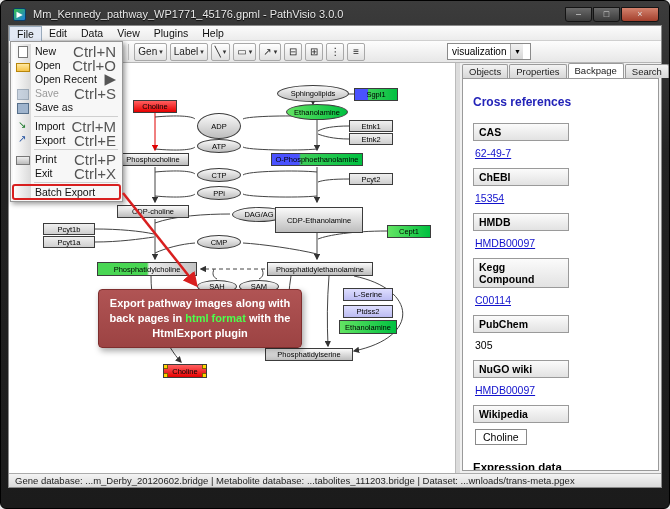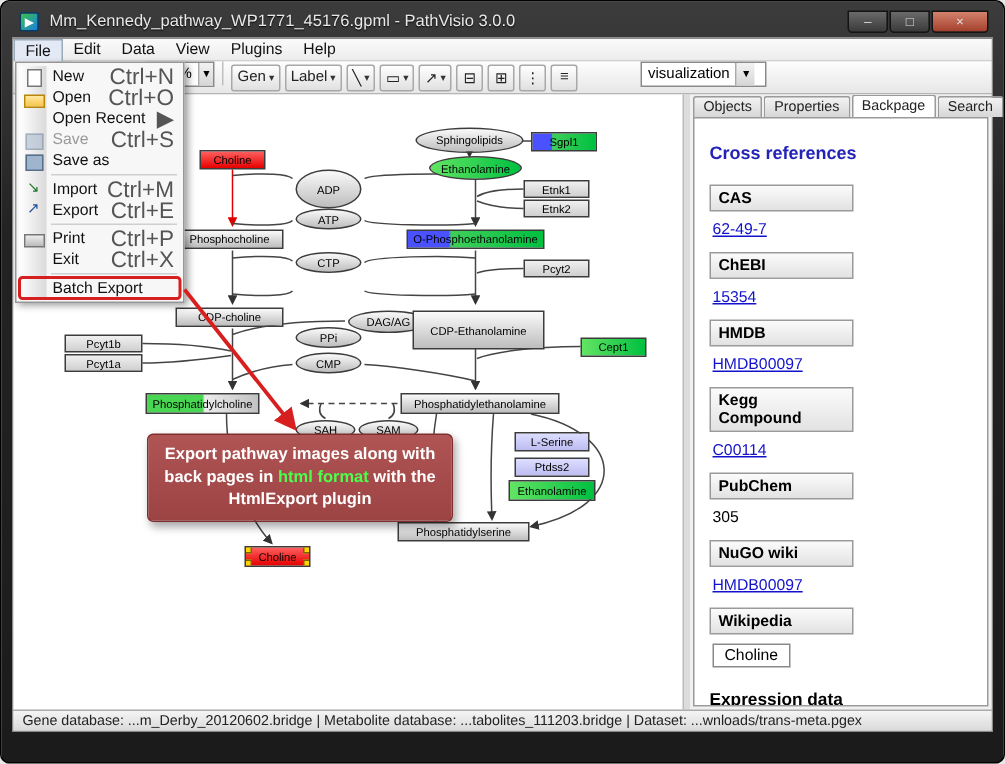--- a/index.html
+++ b/index.html
@@ -22,22 +22,22 @@
 
   
   .content { position:absolute; left:7px; right:7px; top:24px; bottom:20px;
     background:#f0f0f0; border:1px solid #8a8a8a; }
 
   .menubar { position:absolute; left:0; right:0; top:0; height:15px; display:flex; align-items:center;
     background:linear-gradient(#fbfbfb,#ececec); border-bottom:1px solid #cfcfcf; font-size:10.5px; }
   .menu-title { padding:0 7px; height:15px; line-height:15px; color:#111; }
   .menu-title.active { background:#e3e9f5; border:1px solid #9ab; border-bottom:none; }
 
-  .toolbar { position:absolute; left:0; right:0; top:15px; height:22px; display:flex; 
-    gap:3px; padding:0 22px; background:linear-gradient(#fdfdfd,#e7e7e7); border-bottom:1px solid #b5b5b5; }
+  .toolbar { position:absolute; left:0; right:0; top:15px; height:22px; display:flex; align-items:center;
+    gap:3px; padding:0 2px; background:linear-gradient(#fdfdfd,#e7e7e7); border-bottom:1px solid #b5b5b5; }
   .tb-btn { height:18px; min-width:18px; display:flex; align-items:center; justify-content:center; gap:2px;
     font-size:10px; color:#222; border:1px solid #a8a8a8; background:linear-gradient(#fff,#e0e0e0);
     border-radius:2px; padding:0 3px; }
   .tb-caret { font-size:7px; color:#333; }
   .tb-sep { width:1px; height:16px; background:#c0c0c0; margin:0 2px; }
   .tb-label { font-size:10px; color:#222; margin:0 2px 0 4px; }
   .combo { height:17px; border:1px solid #8a8a8a; background:#fff; font-size:10px; display:flex;
     align-items:center; padding-left:4px; }
   .combo .caret { width:13px; height:100%; margin-left:4px; background:linear-gradient(#f2f2f2,#d6d6d6);
     border-left:1px solid #aaa; font-size:7px; display:flex; align-items:center; justify-content:center; }
@@ -219,29 +219,29 @@
             <div class="pnode rect fill-red" style="left: 124px; top: 37px; width: 44px; height: 13px;">Choline</div>
             <div class="pnode ellipse fill-green" style="left: 277px; top: 41px; width: 62px; height: 16px;">Ethanolamine</div>
             <div class="pnode ellipse fill-gray" style="left: 188px; top: 50px; width: 44px; height: 26px;">ADP</div>
             <div class="pnode rect fill-gray2" style="left: 340px; top: 57px; width: 44px; height: 12px;">Etnk1</div>
             <div class="pnode rect fill-gray2" style="left: 340px; top: 70px; width: 44px; height: 12px;">Etnk2</div>
             <div class="pnode ellipse fill-gray" style="left: 188px; top: 76px; width: 44px; height: 14px;">ATP</div>
             <div class="pnode rect fill-gray" style="left: 108px; top: 90px; width: 72px; height: 13px;">Phosphocholine</div>
             <div class="pnode rect fill-bluegreen" style="left: 262px; top: 90px; width: 92px; height: 13px;">O-Phosphoethanolamine</div>
             <div class="pnode ellipse fill-gray" style="left: 188px; top: 105px; width: 44px; height: 14px;">CTP</div>
             <div class="pnode rect fill-gray2" style="left: 340px; top: 110px; width: 44px; height: 12px;">Pcyt2</div>
-            <div class="pnode ellipse fill-gray" style="left: 188px; top: 123px; width: 44px; height: 14px; margin-top: 32px;">PPi</div>
+            <div class="pnode ellipse fill-gray" style="left: 188px; top: 123px; width: 44px; height: 14px;">PPi</div>
             <div class="pnode rect fill-gray" style="left: 108px; top: 142px; width: 72px; height: 13px;">CDP-choline</div>
             <div class="pnode ellipse fill-gray" style="left: 223px; top: 144px; width: 54px; height: 15px;">DAG/AG</div>
             <div class="pnode rect fill-gray" style="left: 266px; top: 144px; width: 88px; height: 26px;">CDP-Ethanolamine</div>
             <div class="pnode rect fill-gray2" style="left: 34px; top: 160px; width: 52px; height: 12px;">Pcyt1b</div>
             <div class="pnode rect fill-gray2" style="left: 34px; top: 173px; width: 52px; height: 12px;">Pcyt1a</div>
             <div class="pnode rect fill-green" style="left: 378px; top: 162px; width: 44px; height: 13px;">Cept1</div>
             <div class="pnode ellipse fill-gray" style="left: 188px; top: 172px; width: 44px; height: 14px;">CMP</div>
-            <div class="pnode rect fill-greengray" style="left: 88px; top: 199px; width: 76px; height: 14px;">Phosphatidylcholine</div>
+            <div class="pnode rect fill-greengray" style="left: 88px; top: 199px; width: 100px; height: 14px;">Phosphatidylcholine</div>
             <div class="pnode rect fill-gray" style="left: 258px; top: 199px; width: 106px; height: 14px;">Phosphatidylethanolamine</div>
             <div class="pnode ellipse fill-gray" style="left: 188px; top: 217px; width: 40px; height: 13px;">SAH</div>
             <div class="pnode ellipse fill-gray" style="left: 230px; top: 217px; width: 40px; height: 13px;">SAM</div>
             <div class="pnode rect fill-lavender" style="left: 334px; top: 225px; width: 50px; height: 13px;">L-Serine</div>
             <div class="pnode rect fill-lavender" style="left: 334px; top: 242px; width: 50px; height: 13px;">Ptdss2</div>
             <div class="pnode rect fill-green" style="left: 330px; top: 257px; width: 58px; height: 14px;">Ethanolamine</div>
             <div class="pnode rect fill-gray" style="left: 256px; top: 285px; width: 88px; height: 13px;">Phosphatidylserine</div>
             <div class="pnode rect fill-red selected" style="left: 154px; top: 301px; width: 44px; height: 14px;">Choline<i class="handle tl"></i><i class="handle tr"></i><i class="handle bl"></i><i class="handle br"></i></div>
           </div>
       </div>

